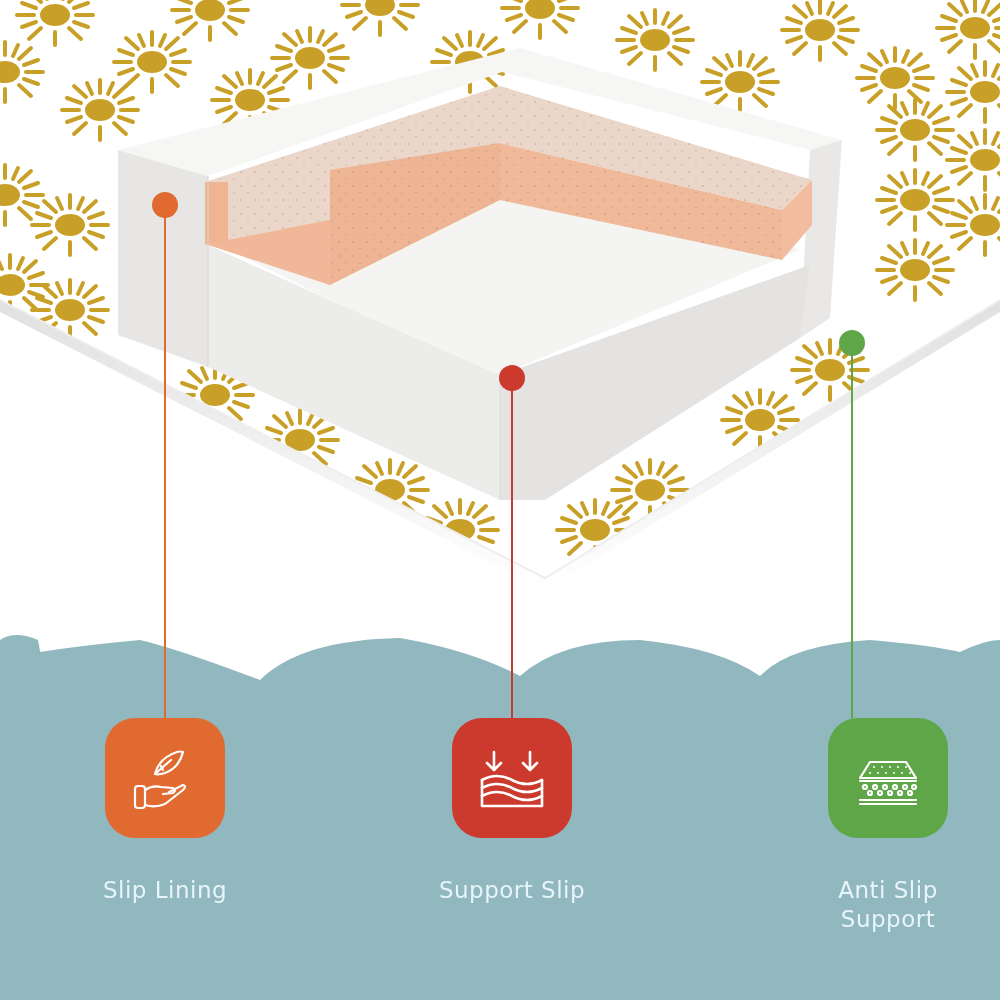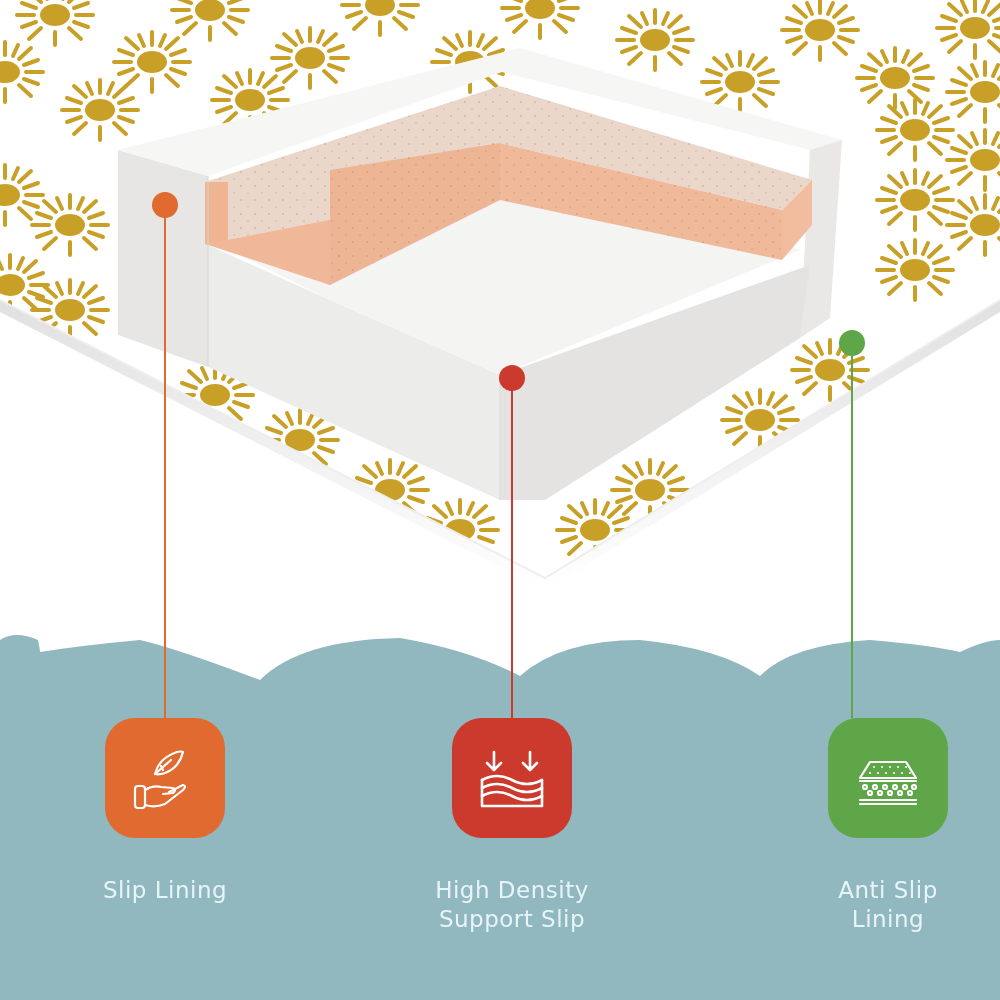--- a/index.html
+++ b/index.html
@@ -157,21 +157,20 @@
     <svg width="80" height="80" viewBox="0 0 80 80" fill="none" stroke="#fff" stroke-width="2.6" stroke-linecap="round" stroke-linejoin="round">
       <path d="M22 14 L22 32 M15 25 L22 32 L29 25"></path>
       <path d="M58 14 L58 32 M51 25 L58 32 L65 25"></path>
       <path d="M10 42 Q25 34 40 42 T70 42"></path>
       <path d="M10 50 Q25 42 40 50 T70 50"></path>
       <path d="M10 58 Q25 50 40 58 T70 58"></path>
       <path d="M10 42 L10 68 L70 68 L70 42"></path>
     </svg>
   </div>
   <div class="label">
-    <div>High Density</div>
     <div>Support Slip</div>
   </div>
 </div>
 
 <div class="feature" style="left:768px;">
   <div class="tile" style="background:#5ea648;">
     <svg width="80" height="80" viewBox="0 0 80 80" fill="none" stroke="#fff" stroke-width="2.2" stroke-linecap="round" stroke-linejoin="round">
       <path d="M12 40 L22 24 L58 24 L68 40 Z"></path>
       <g fill="#fff" stroke="none">
         <circle cx="26" cy="29" r="1"></circle>
@@ -197,15 +196,15 @@
         <circle cx="32" cy="55" r="2"></circle>
         <circle cx="42" cy="55" r="2"></circle>
         <circle cx="52" cy="55" r="2"></circle>
         <circle cx="62" cy="55" r="2"></circle>
       <line x1="12" y1="62" x2="68" y2="62"></line>
       <line x1="12" y1="66" x2="68" y2="66"></line>
     </svg>
   </div>
   <div class="label">
     <div>Anti Slip</div>
-    <div>Lining</div>
+    <div>Support</div>
   </div>
 </div>
 
 </body></html>

